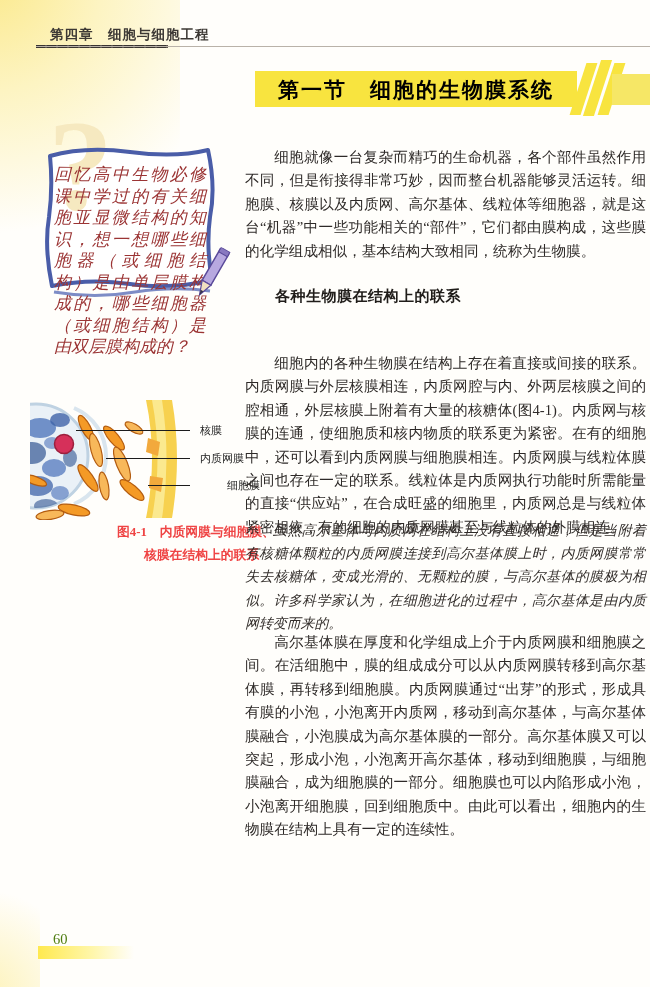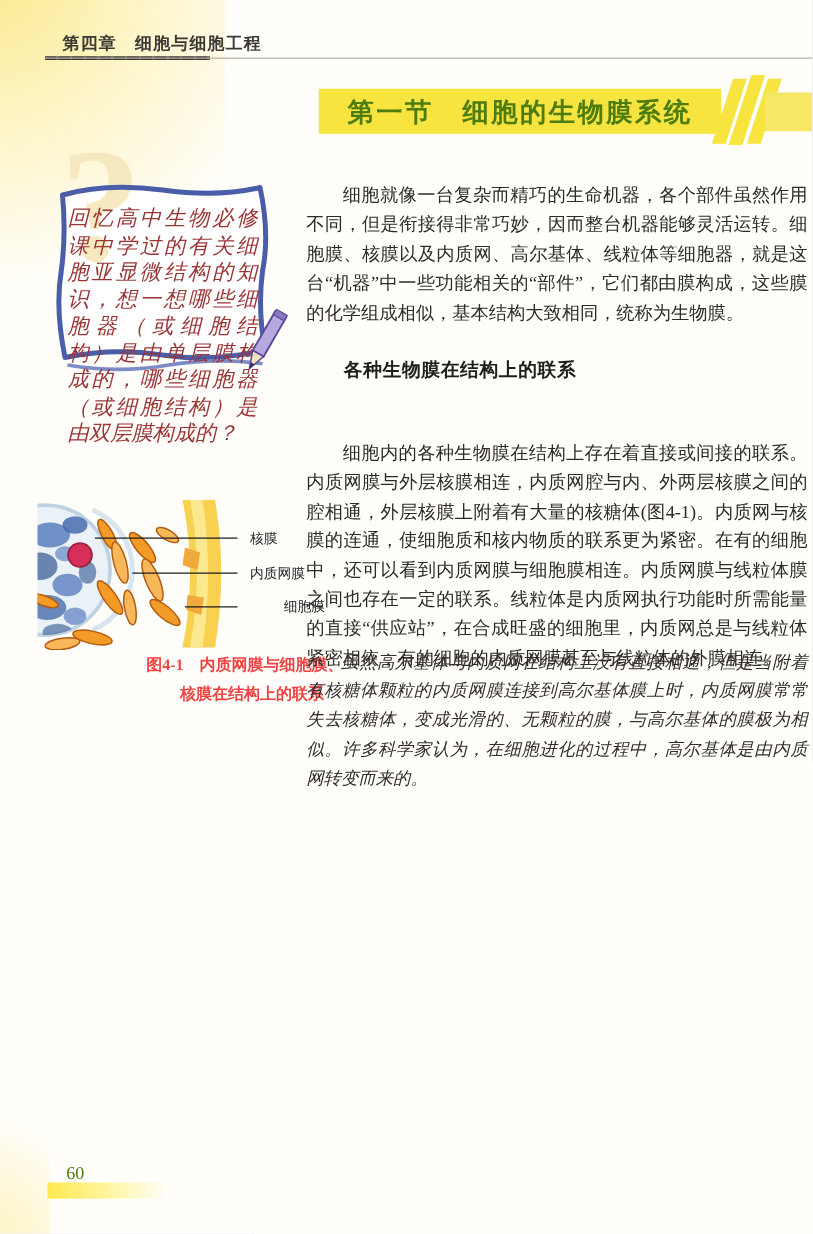--- a/index.html
+++ b/index.html
@@ -44,21 +44,21 @@
   .band-stroke{
     position:absolute;top:63px;width:11px;height:52px;
     background:#f8e43f;transform:skewX(-18deg);
   }
   .band-tail{
     position:absolute;left:612px;top:74px;width:38px;height:31px;
     background:#f6e766;
   }
   .section-title{
     position:absolute;left:255px;top:76px;width:322px;
-    text-align:center;font-size:21px;font-weight:bold;color:#4d7c0f;
+    text-align:center;font-size:21px;font-weight:bold;color:#000000;
     font-family:"Liberation Sans", sans-serif;letter-spacing:2px;
   }
   
   .note-area{position:absolute;left:40px;top:112px;width:190px;height:200px;}
   .qmark{
     position:absolute;left:8px;top:-12px;
     font-size:130px;font-weight:bold;color:#f6e9c0;
     font-family:"Liberation Serif", serif;line-height:1;
     z-index:2;
   }
@@ -203,18 +203,19 @@
   </div>
 
   <div class="main-col para p1">细胞就像一台复杂而精巧的生命机器，各个部件虽然作用不同，但是衔接得非常巧妙，因而整台机器能够灵活运转。细胞膜、核膜以及内质网、高尔基体、线粒体等细胞器，就是这台“机器”中一些功能相关的“部件”，它们都由膜构成，这些膜的化学组成相似，基本结构大致相同，统称为生物膜。</div>
 
   <div class="main-col sec-heading h1">各种生物膜在结构上的联系</div>
 
   <div class="main-col para p2">细胞内的各种生物膜在结构上存在着直接或间接的联系。内质网膜与外层核膜相连，内质网腔与内、外两层核膜之间的腔相通，外层核膜上附着有大量的核糖体(图4-1)。内质网与核膜的连通，使细胞质和核内物质的联系更为紧密。在有的细胞中，还可以看到内质网膜与细胞膜相连。内质网膜与线粒体膜之间也存在一定的联系。线粒体是内质网执行功能时所需能量的直接“供应站”，在合成旺盛的细胞里，内质网总是与线粒体紧密相依，有的细胞的内质网膜甚至与线粒体的外膜相连。</div>
 
   <div class="main-col para kai p3">虽然高尔基体与内质网在结构上没有直接相通，但是当附着有核糖体颗粒的内质网膜连接到高尔基体膜上时，内质网膜常常失去核糖体，变成光滑的、无颗粒的膜，与高尔基体的膜极为相似。许多科学家认为，在细胞进化的过程中，高尔基体是由内质网转变而来的。</div>
 
+  <div class="main-col para p4">高尔基体膜在厚度和化学组成上介于内质网膜和细胞膜之间。在活细胞中，膜的组成成分可以从内质网膜转移到高尔基体膜，再转移到细胞膜。内质网膜通过“出芽”的形式，形成具有膜的小泡，小泡离开内质网，移动到高尔基体，与高尔基体膜融合，小泡膜成为高尔基体膜的一部分。高尔基体膜又可以突起，形成小泡，小泡离开高尔基体，移动到细胞膜，与细胞膜融合，成为细胞膜的一部分。细胞膜也可以内陷形成小泡，小泡离开细胞膜，回到细胞质中。由此可以看出，细胞内的生物膜在结构上具有一定的连续性。</div>
 
 
   <div class="pageno-band"></div>
   <div class="pageno">60</div>
 
 </div>
 
 </body></html>

